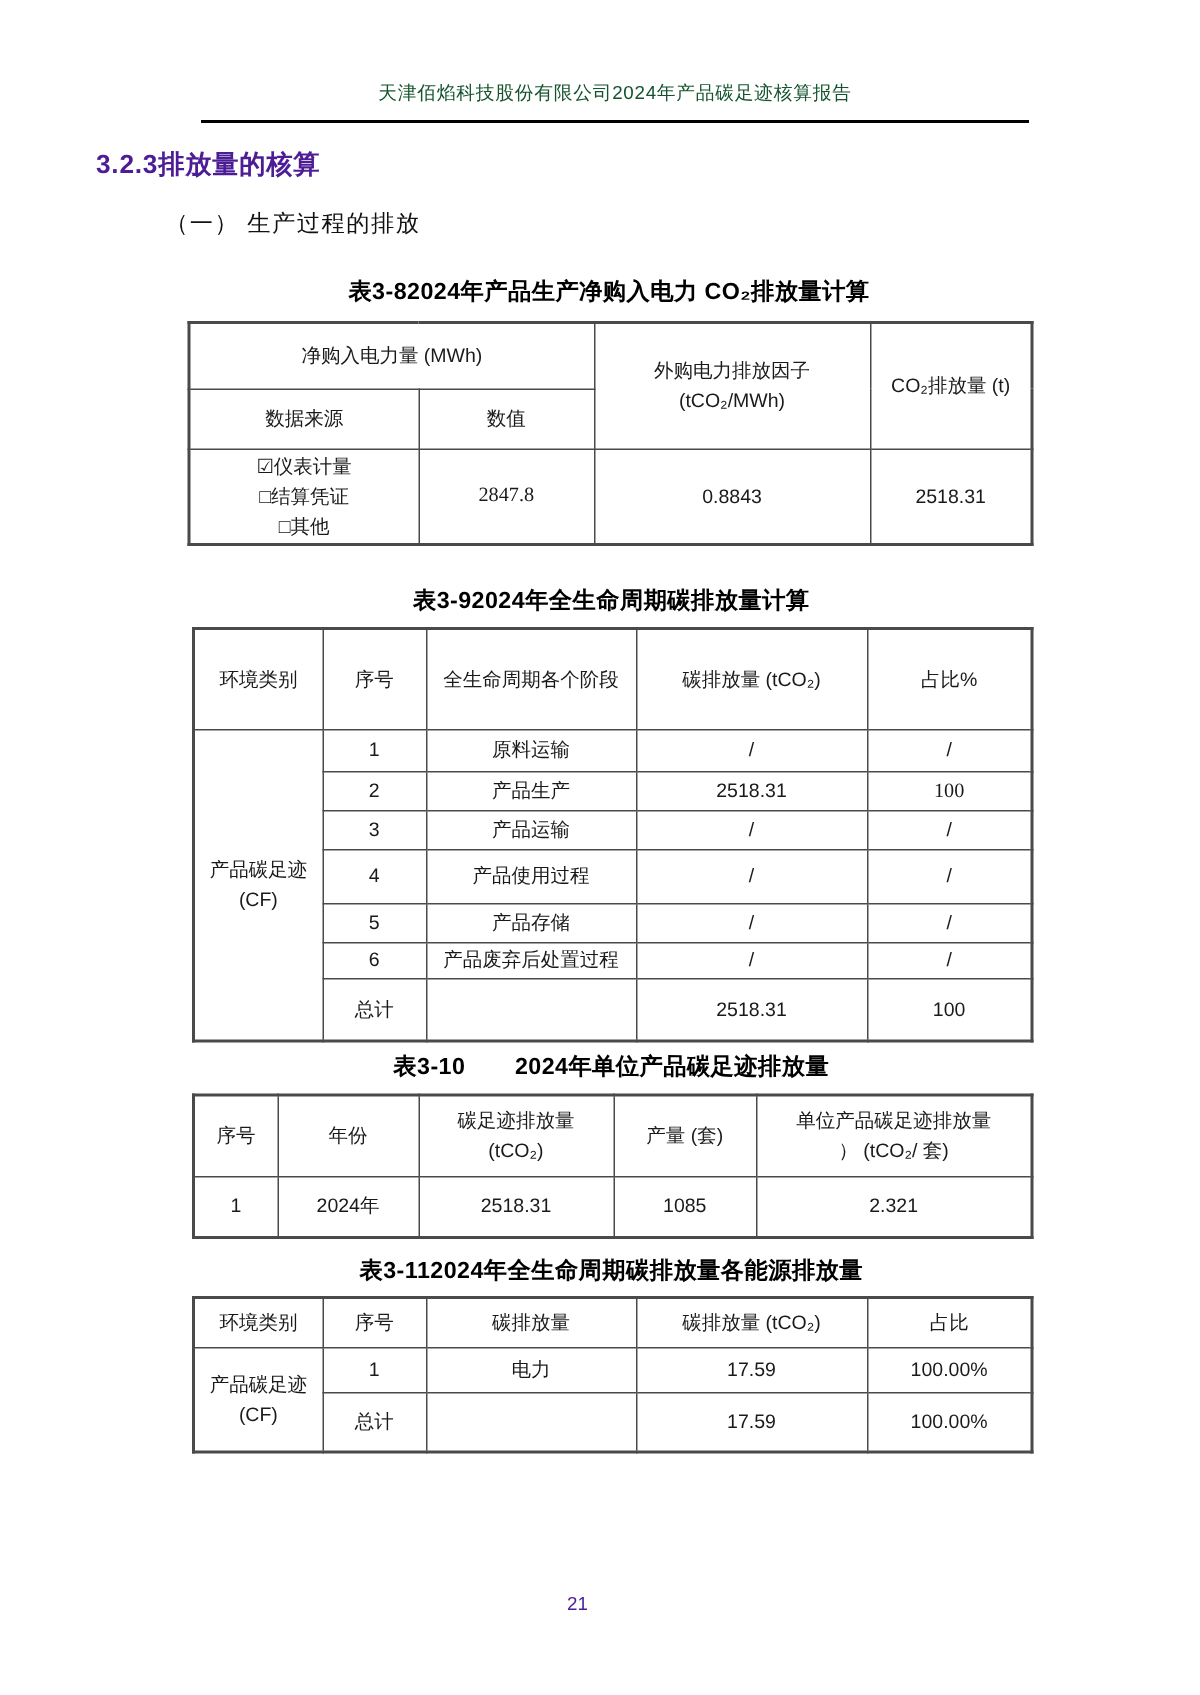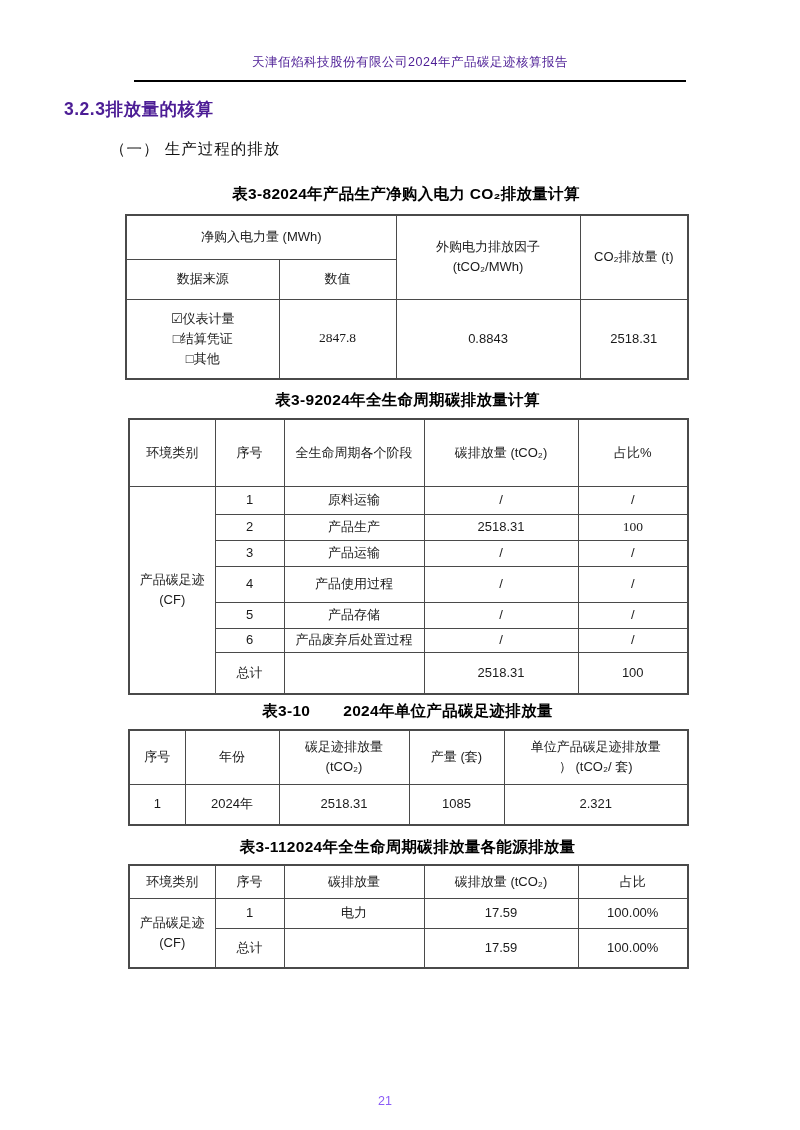--- a/index.html
+++ b/index.html
@@ -4,21 +4,21 @@
 <style>
   html,body{margin:0;padding:0;background:#ffffff;}
   body{
     width:800px;height:1130px;position:relative;overflow:hidden;
     font-family:"Liberation Sans","DejaVu Sans",sans-serif;
     color:#1a1a1a;
   }
   .abs{position:absolute;}
   .doc-header{
     left:134px;top:54px;width:552px;text-align:center;
-    font-size:12.5px;letter-spacing:.5px;color:#4c1d95;
+    font-size:12.5px;letter-spacing:.5px;color:#14532d;
     padding-bottom:9px;border-bottom:2px solid #000;
   }
   .sec-heading{
     left:64px;top:97px;font-size:17.5px;font-weight:bold;color:#4c1d95;
     letter-spacing:.5px;
   }
   .sub-heading{
     left:110px;top:139px;font-size:15.5px;color:#111;letter-spacing:1px;
   }
   .tbl-title{
@@ -31,21 +31,21 @@
     border:2px solid #4a4a4a;
   }
   td{
     border:1px solid #4a4a4a;text-align:center;vertical-align:middle;
     font-size:13px;color:#1a1a1a;padding:0 2px;line-height:1.55;
     overflow:hidden;
   }
   .pre{white-space:pre-line;}
   .serif{font-family:"Liberation Serif","DejaVu Serif",serif;font-size:13.5px;}
   .page-num{
-    left:0;top:1062px;width:770px;text-align:center;font-size:12.5px;color:#8b5cf6;margin-top:32px;
+    left:0;top:1062px;width:770px;text-align:center;font-size:12.5px;color:#4c1d95;
   }
 </style>
 </head>
 <body>
 
 <div class="abs doc-header">
   <span>天津佰焰科技股份有限公司2024年产品碳足迹核算报告</span>
 </div>
 
 <div class="abs sec-heading">3.2.3排放量的核算</div>
@@ -67,21 +67,21 @@
       <tr style="height:44px">
     <td colspan="2">净购入电力量 (MWh)</td>
     <td rowspan="2" class="pre">外购电力排放因子
 (tCO₂/MWh)</td>
     <td rowspan="2">CO₂排放量 (t)</td>
   </tr>
   <tr style="height:40px">
     <td>数据来源</td>
     <td>数值</td>
   </tr>
-  <tr style="height:80px">
+  <tr style="height:64px">
     <td class="pre">☑仪表计量
 □结算凭证
 □其他</td>
     <td class="serif">2847.8</td>
     <td>0.8843</td>
     <td>2518.31</td>
   </tr>
 </tbody>
   </table>
 

